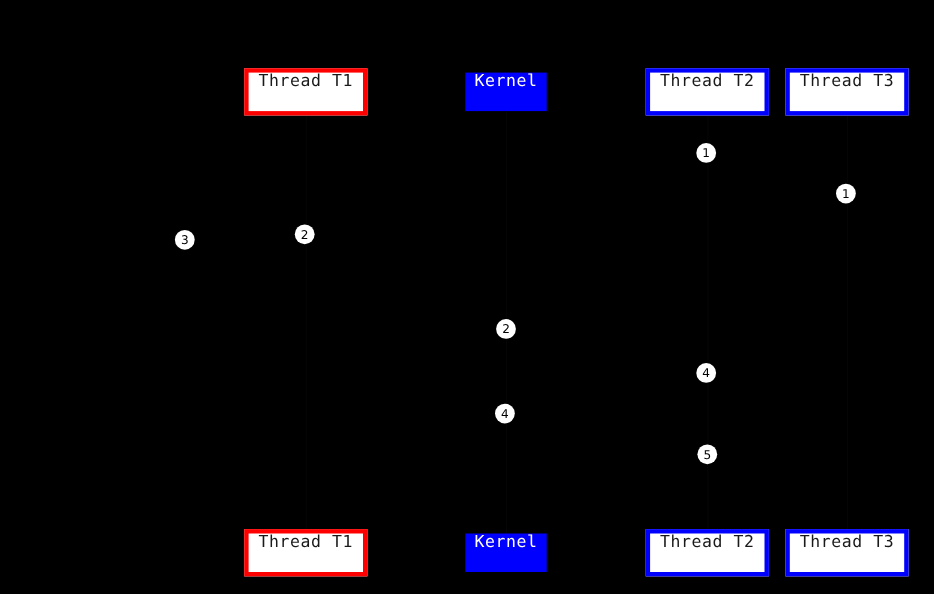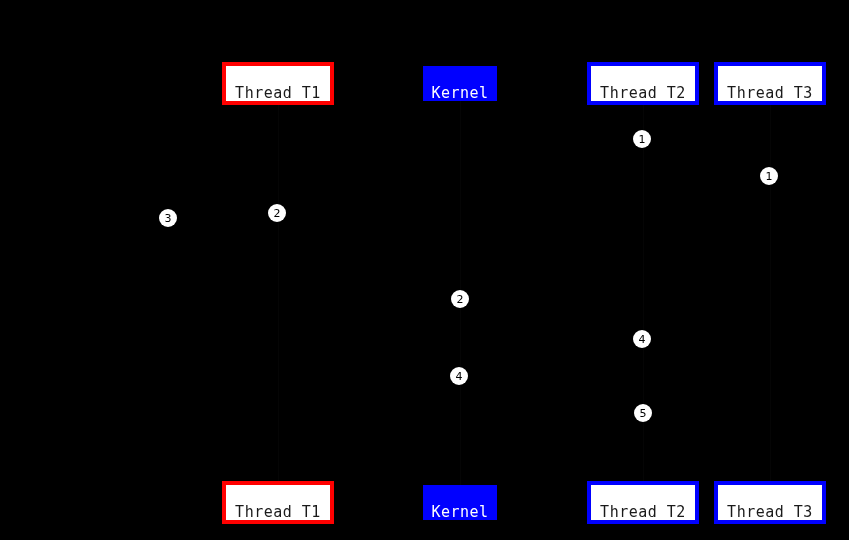--- a/index.html
+++ b/index.html
@@ -21,21 +21,21 @@
     position: absolute;
     width: 1px;
     background: #050505;
   }
 
   
   .pbox {
     position: absolute;
     box-sizing: border-box;
     display: flex;
-    align-items: flex-end;
+    align-items: flex-start;
     justify-content: center;
     font-family: "DejaVu Sans Mono", "Liberation Mono", monospace;
     font-size: 15px;
     letter-spacing: 0.5px;
     white-space: nowrap;
     line-height: 1;
   }
   .pbox.framed {
     background: #ffffff;
     color: #1a1a1a;

